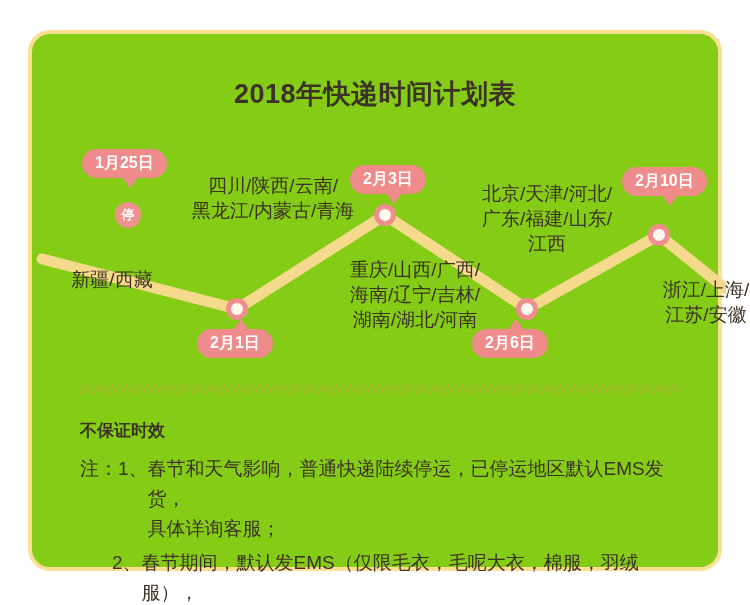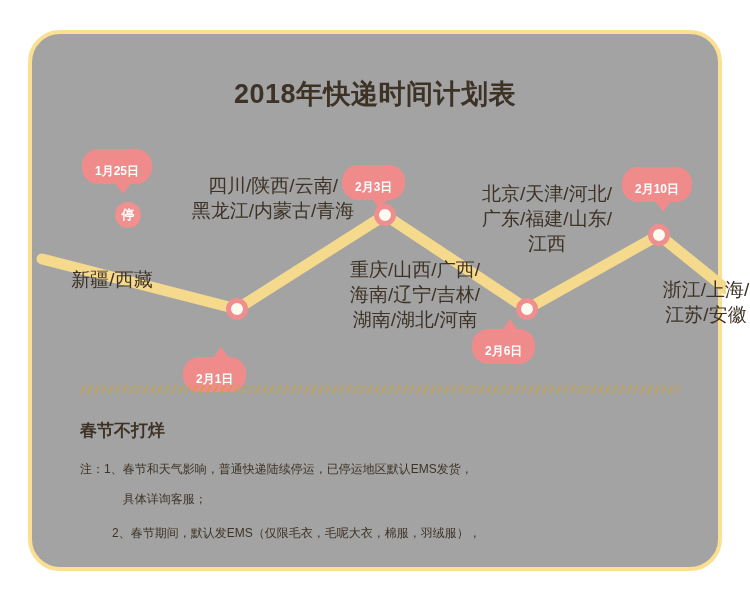--- a/index.html
+++ b/index.html
@@ -16,23 +16,23 @@
     position: relative;
   }
 
   #card {
     position: absolute;
     left: 28px;
     top: 30px;
     width: 694px;
     height: 541px;
     box-sizing: border-box;
-    background: #a3a3a3;
+    background: #84cc16;
     border: 4px solid #fbdf92;
-    border-radius: 32px;
+    border-radius: 22px;
   }
 
   #title {
     position: absolute;
     left: 0;
     top: 42px;
     width: 100%;
     text-align: center;
     font-size: 27px;
     font-weight: bold;
@@ -51,24 +51,24 @@
   #timeline svg {
     position: absolute;
     left: 0;
     top: 0;
   }
 
   .pill {
     position: absolute;
     background: #f08b8b;
     color: #ffffff;
-    font-size: 12px;
+    font-size: 16px;
     font-weight: bold;
     border-radius: 16px;
-    padding: 16px 13px 6px 13px;
+    padding: 5px 13px 6px 13px;
     white-space: nowrap;
     line-height: 1.1;
   }
   .pill .tail {
     position: absolute;
     width: 0;
     height: 0;
     border-left: 8px solid transparent;
     border-right: 8px solid transparent;
   }
@@ -133,21 +133,21 @@
     width: 612px;
     color: #3d3226;
   }
   #notes-heading {
     font-size: 17px;
     font-weight: bold;
     margin-bottom: 12px;
   }
   .note-row {
     display: flex;
-    font-size: 12px;
+    font-size: 19px;
     line-height: 30px;
     margin-bottom: 4px;
   }
   .note-marker {
     flex: 0 0 auto;
     white-space: nowrap;
   }
   .note-body {
     flex: 1 1 auto;
   }
@@ -177,26 +177,26 @@
     </div>
     <div class="region" style="left:10px; top:138px; width:140px;">
       <div>新疆/西藏</div>
     </div>
 
     <div class="region" style="left:126px; top:44px; width:230px;">
       <div>四川/陕西/云南/</div>
       <div>黑龙江/内蒙古/青海</div>
     </div>
     <div class="node" style="left:194px; top:169px;"></div>
-    <div class="pill up" style="left:151px; top:200px;margin-top:28px;">
+    <div class="pill up" style="left:165px; top:200px;">
       <span>2月1日</span>
       <span class="tail"></span>
     </div>
 
-    <div class="pill down" style="left:310px; top:36px;">
+    <div class="pill down" style="left:318px; top:36px;">
       <span>2月3日</span>
       <span class="tail"></span>
     </div>
     <div class="node" style="left:342px; top:75px;"></div>
     <div class="region" style="left:288px; top:128px; width:190px;">
       <div>重庆/山西/广西/</div>
       <div>海南/辽宁/吉林/</div>
       <div>湖南/湖北/河南</div>
     </div>
 
@@ -228,21 +228,21 @@
       <defs>
         <pattern id="hatch" width="7" height="14" patternUnits="userSpaceOnUse">
           <line x1="0" y1="12" x2="5" y2="3" stroke="#c9a23a" stroke-width="1.3"></line>
         </pattern>
       </defs>
       <rect x="0" y="0" width="600" height="14" fill="url(#hatch)"></rect>
     </svg>
   </div>
 
   <div id="notes">
-    <div id="notes-heading">春节不打烊</div>
+    <div id="notes-heading">不保证时效</div>
 
     <div class="note-row">
       <div class="note-marker">注：1、</div>
       <div class="note-body">
         <div>春节和天气影响，普通快递陆续停运，已停运地区默认EMS发货，</div>
         <div>具体详询客服；</div>
       </div>
     </div>
 
     <div class="note-row note-indent">

